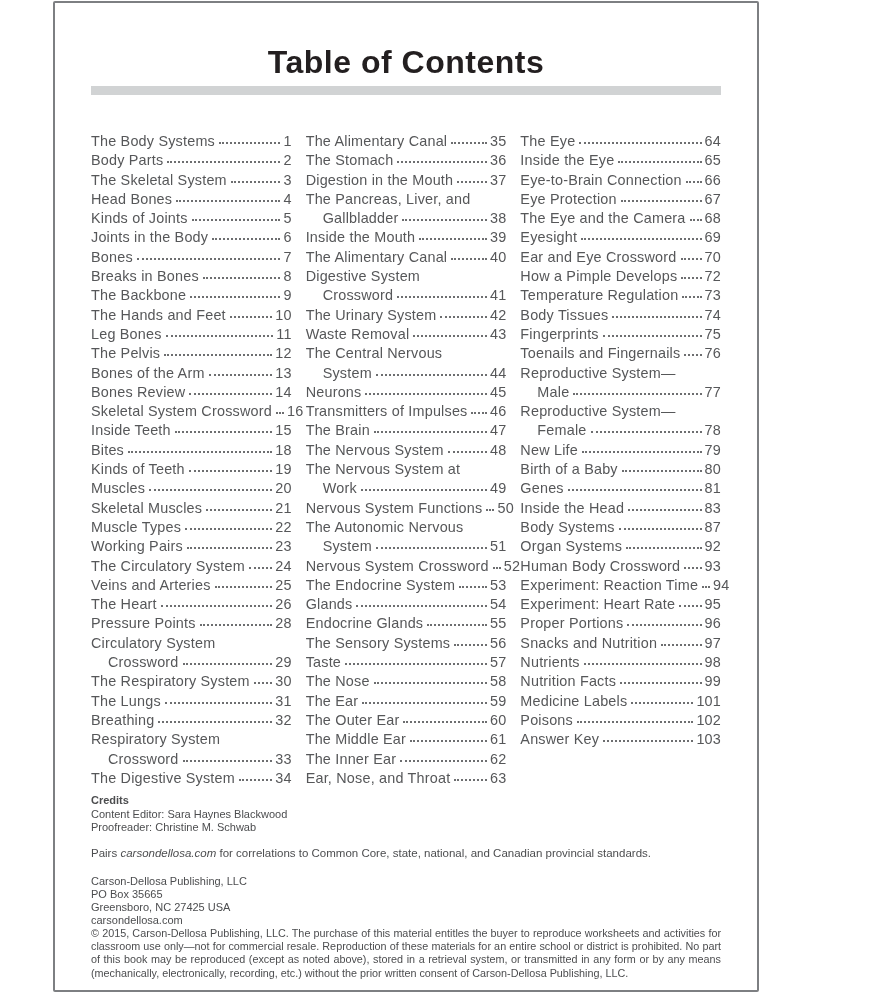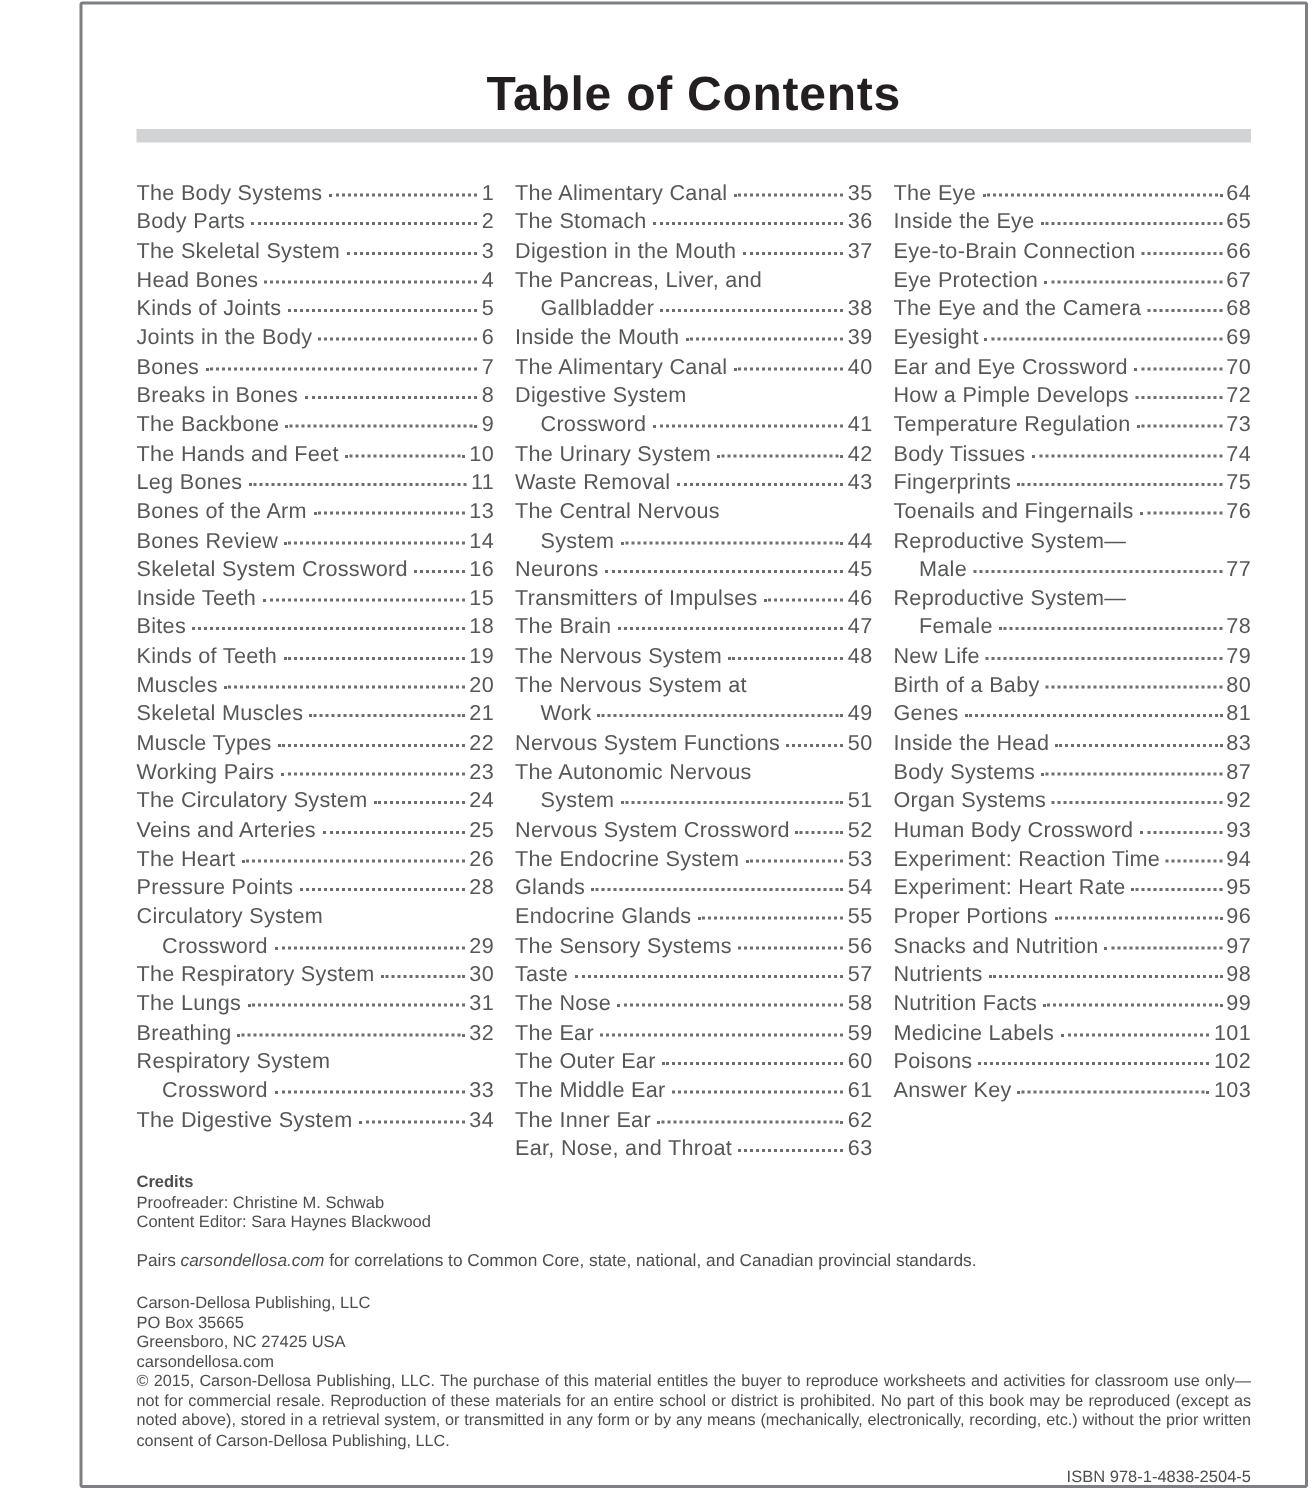--- a/index.html
+++ b/index.html
@@ -7,21 +7,21 @@
     padding: 0;
     background: #ffffff;
     width: 875px;
     height: 1000px;
     font-family: "Liberation Sans", sans-serif;
   }
   .sheet {
     position: absolute;
     left: 53px;
     top: 1px;
-    width: 819px;
+    width: 706px;
     height: 991px;
     box-sizing: border-box;
     border: 2px solid #7d7f82;
     border-radius: 2px;
     background: #ffffff;
     padding: 42px 36px 0 36px;
     overflow: hidden;
   }
   .page-title {
     text-align: center;
@@ -32,21 +32,21 @@
     line-height: 34px;
   }
   .title-bar {
     height: 9px;
     background: #d1d3d4;
     margin-top: 7px;
   }
   .toc {
     display: flex;
     gap: 14px;
-    margin-top: 26px;
+    margin-top: 38px;
   }
   .toc-col {
     flex: 1;
     min-width: 0;
   }
   .toc-row {
     display: flex;
     align-items: baseline;
     height: 19.3px;
     font-size: 14.4px;
@@ -157,20 +157,25 @@
           <span class="toc-title">The Hands and Feet</span>
           <span class="toc-dots"></span>
           <span class="toc-page">10</span>
         </div>
         <div class="toc-row">
           <span class="toc-title">Leg Bones</span>
           <span class="toc-dots"></span>
           <span class="toc-page">11</span>
         </div>
         <div class="toc-row">
+          <span class="toc-title">The Pelvis</span>
+          <span class="toc-dots"></span>
+          <span class="toc-page">12</span>
+        </div>
+        <div class="toc-row">
           <span class="toc-title">Bones of the Arm</span>
           <span class="toc-dots"></span>
           <span class="toc-page">13</span>
         </div>
         <div class="toc-row">
           <span class="toc-title">Bones Review</span>
           <span class="toc-dots"></span>
           <span class="toc-page">14</span>
         </div>
         <div class="toc-row">
@@ -587,22 +592,22 @@
         <div class="toc-row">
           <span class="toc-title">Answer Key</span>
           <span class="toc-dots"></span>
           <span class="toc-page">103</span>
         </div>
       </div>
     </div>
 
   <div class="credits">
     <div class="credits-heading">Credits</div>
+    <div>Content Editor: Sara Haynes Blackwood</div>
     <div>Proofreader: Christine M. Schwab</div>
-    <div>Content Editor: Sara Haynes Blackwood</div>
   </div>
 
   <div class="standards-note">
     <span>Pairs </span><span class="site">carsondellosa.com</span><span> for correlations to Common Core, state, national, and Canadian provincial standards.</span>
   </div>
 
   <div class="publisher">
     <div>Carson-Dellosa Publishing, LLC</div>
     <div>PO Box 35665</div>
     <div>Greensboro, NC 27425 USA</div>

